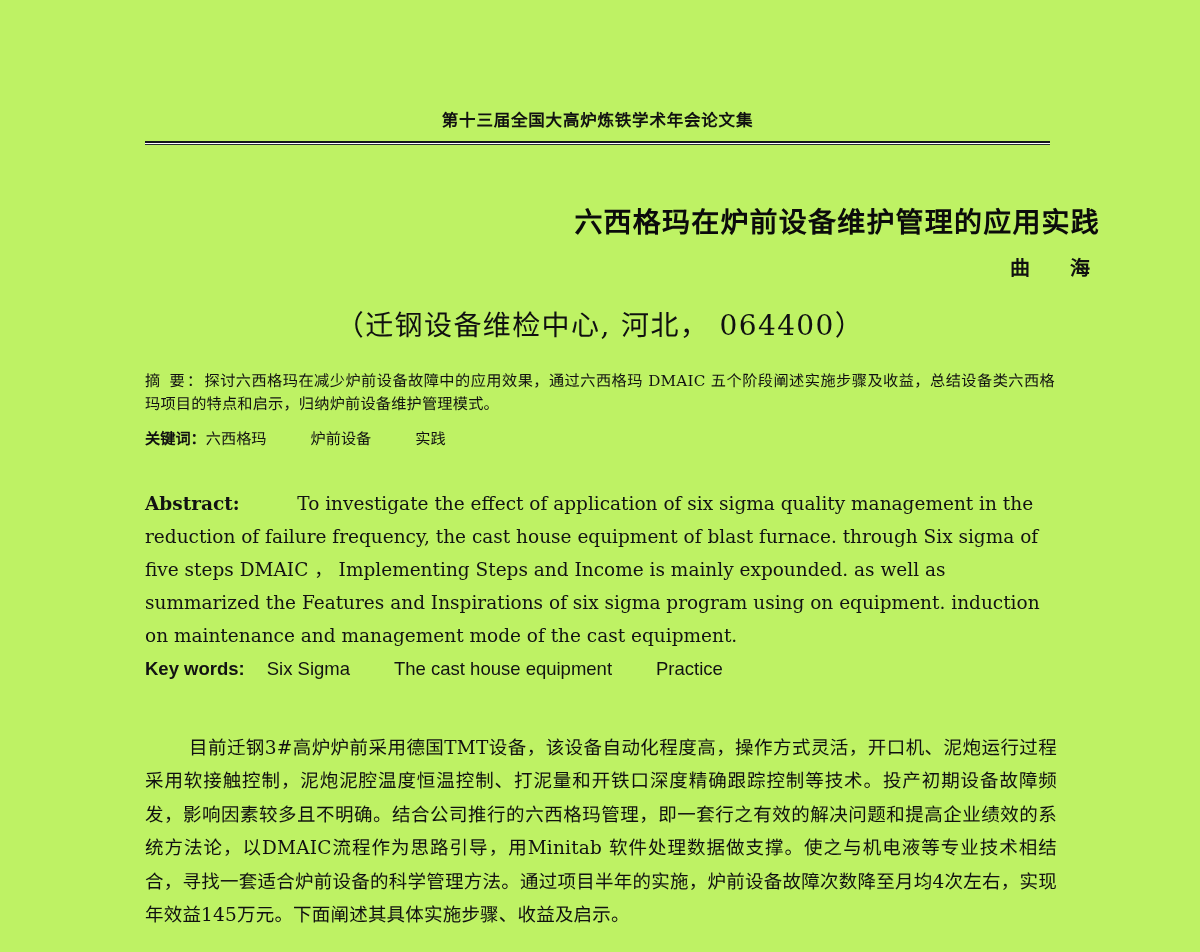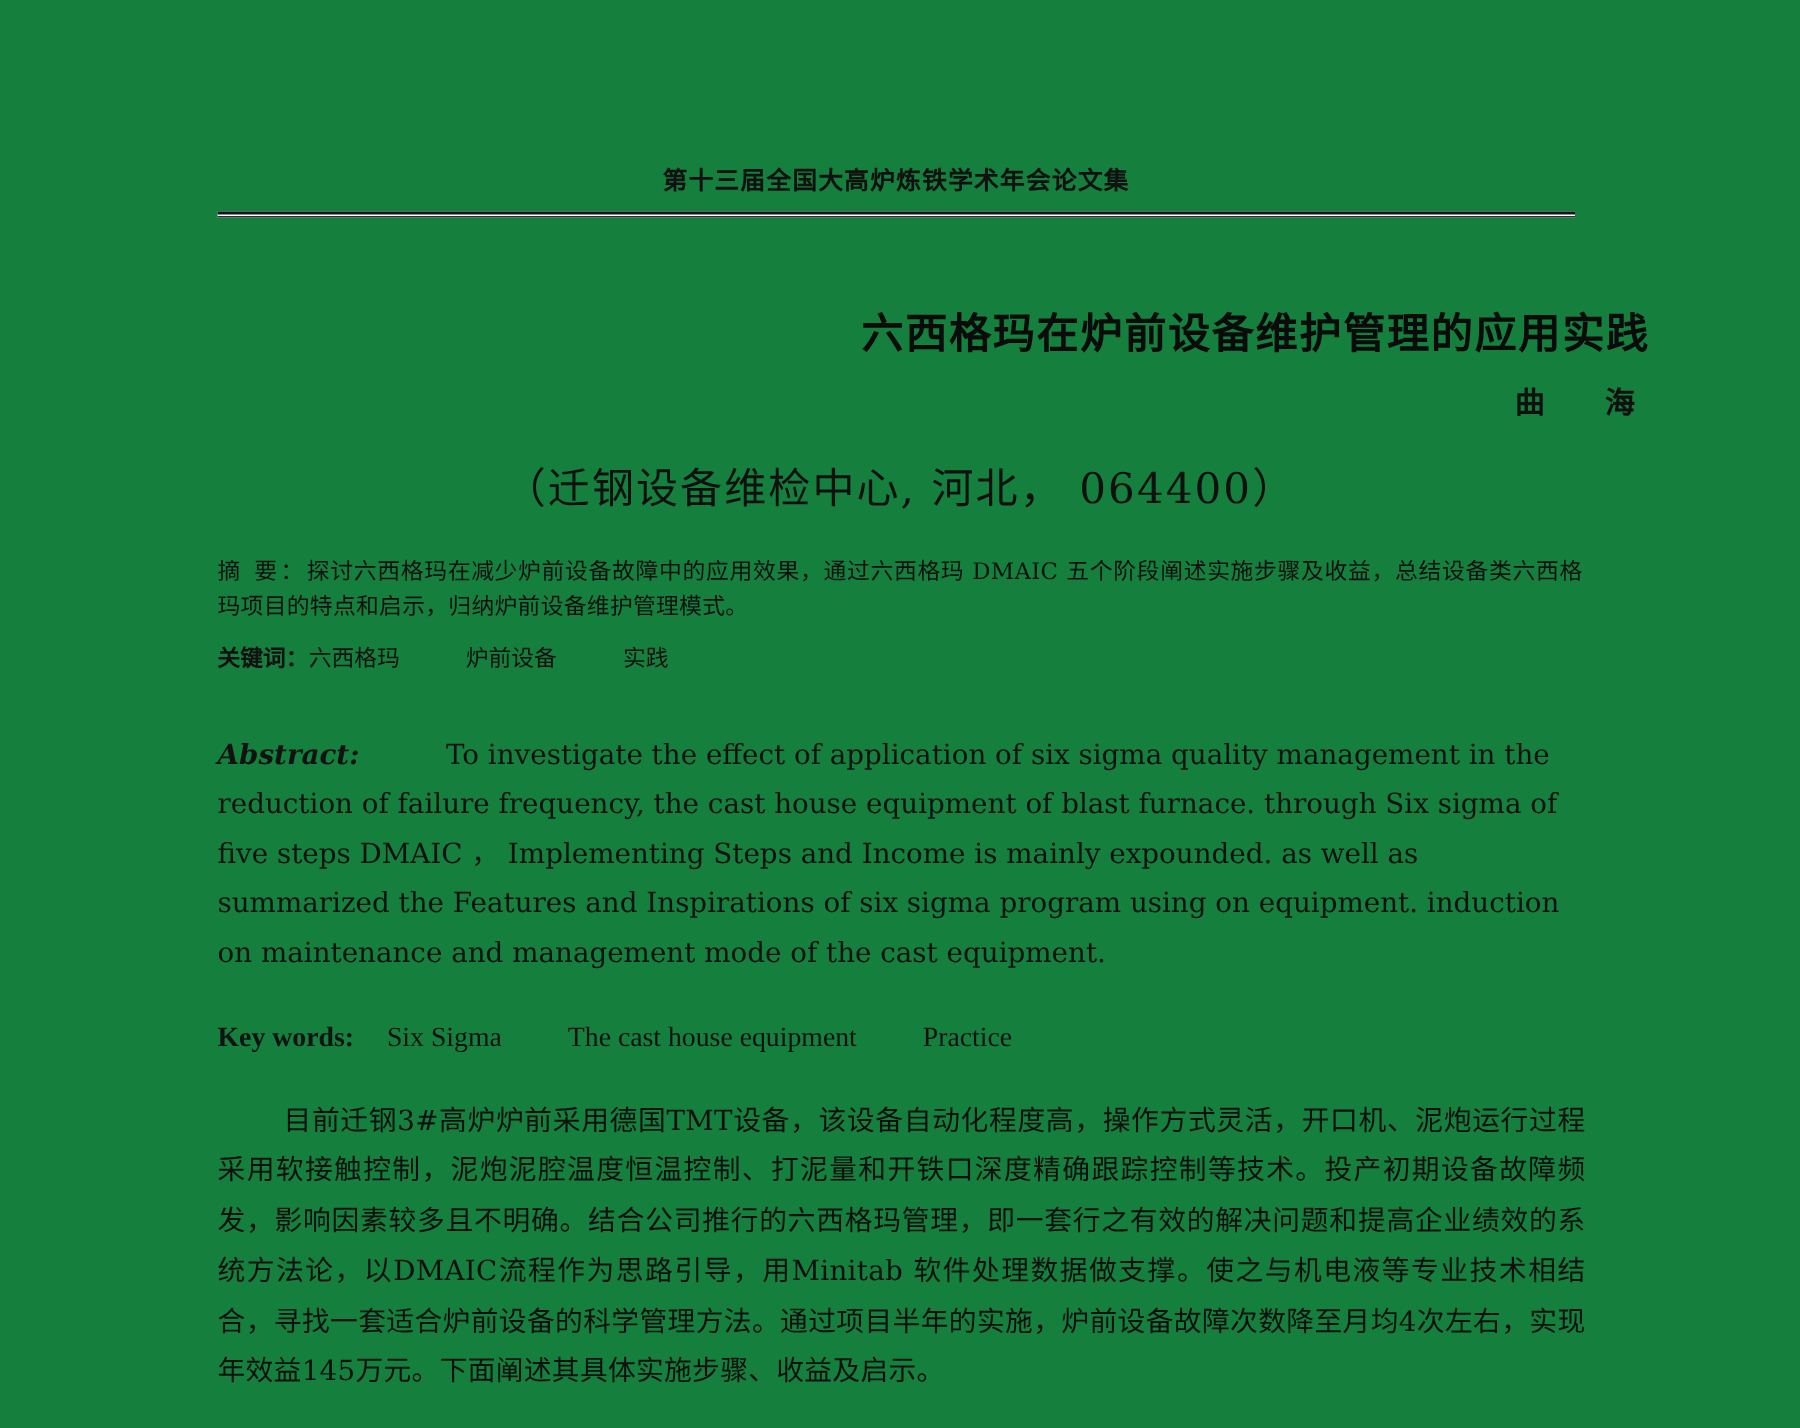--- a/index.html
+++ b/index.html
@@ -14,21 +14,21 @@
     overflow: hidden;
     font-family: "DejaVu Sans", sans-serif;
     color: #0d0d0d;
     position: relative;
   }
 
   .page {
     position: relative;
     width: 1200px;
     height: 952px;
-    background: #15803d;
+    background: #bef264;
     box-sizing: border-box;
   }
 
   
   .running-header {
     position: absolute;
     left: 145px;
     top: 112px;
     width: 905px;
     text-align: center;
@@ -134,33 +134,31 @@
     top: 487px;
     width: 912px;
     font-family: "DejaVu Serif", serif;
     font-size: 18.5px;
     line-height: 33px;
     color: #121212;
     text-align: left;
   }
   .en-block .lead {
     font-weight: 700;
-    font-style: italic;
   }
   .en-abstract-body { display: inline; margin-left: 40px; }
   .en-keywords {
     position: absolute;
     left: 145px;
     top: 652px;
     width: 912px;
-    font-family: Liberation Serif, serif;
+    font-family: Liberation Sans, sans-serif;
     font-size: 18.5px;
     line-height: 33px;
     color: #121212;
-    margin-top: 24px;
   }
   .en-keywords .lead { font-weight: 700; }
   .en-kw-gap { display: inline-block; width: 22px; }
 
   
   .body-para {
     position: absolute;
     left: 145px;
     top: 712px;
     width: 912px;

